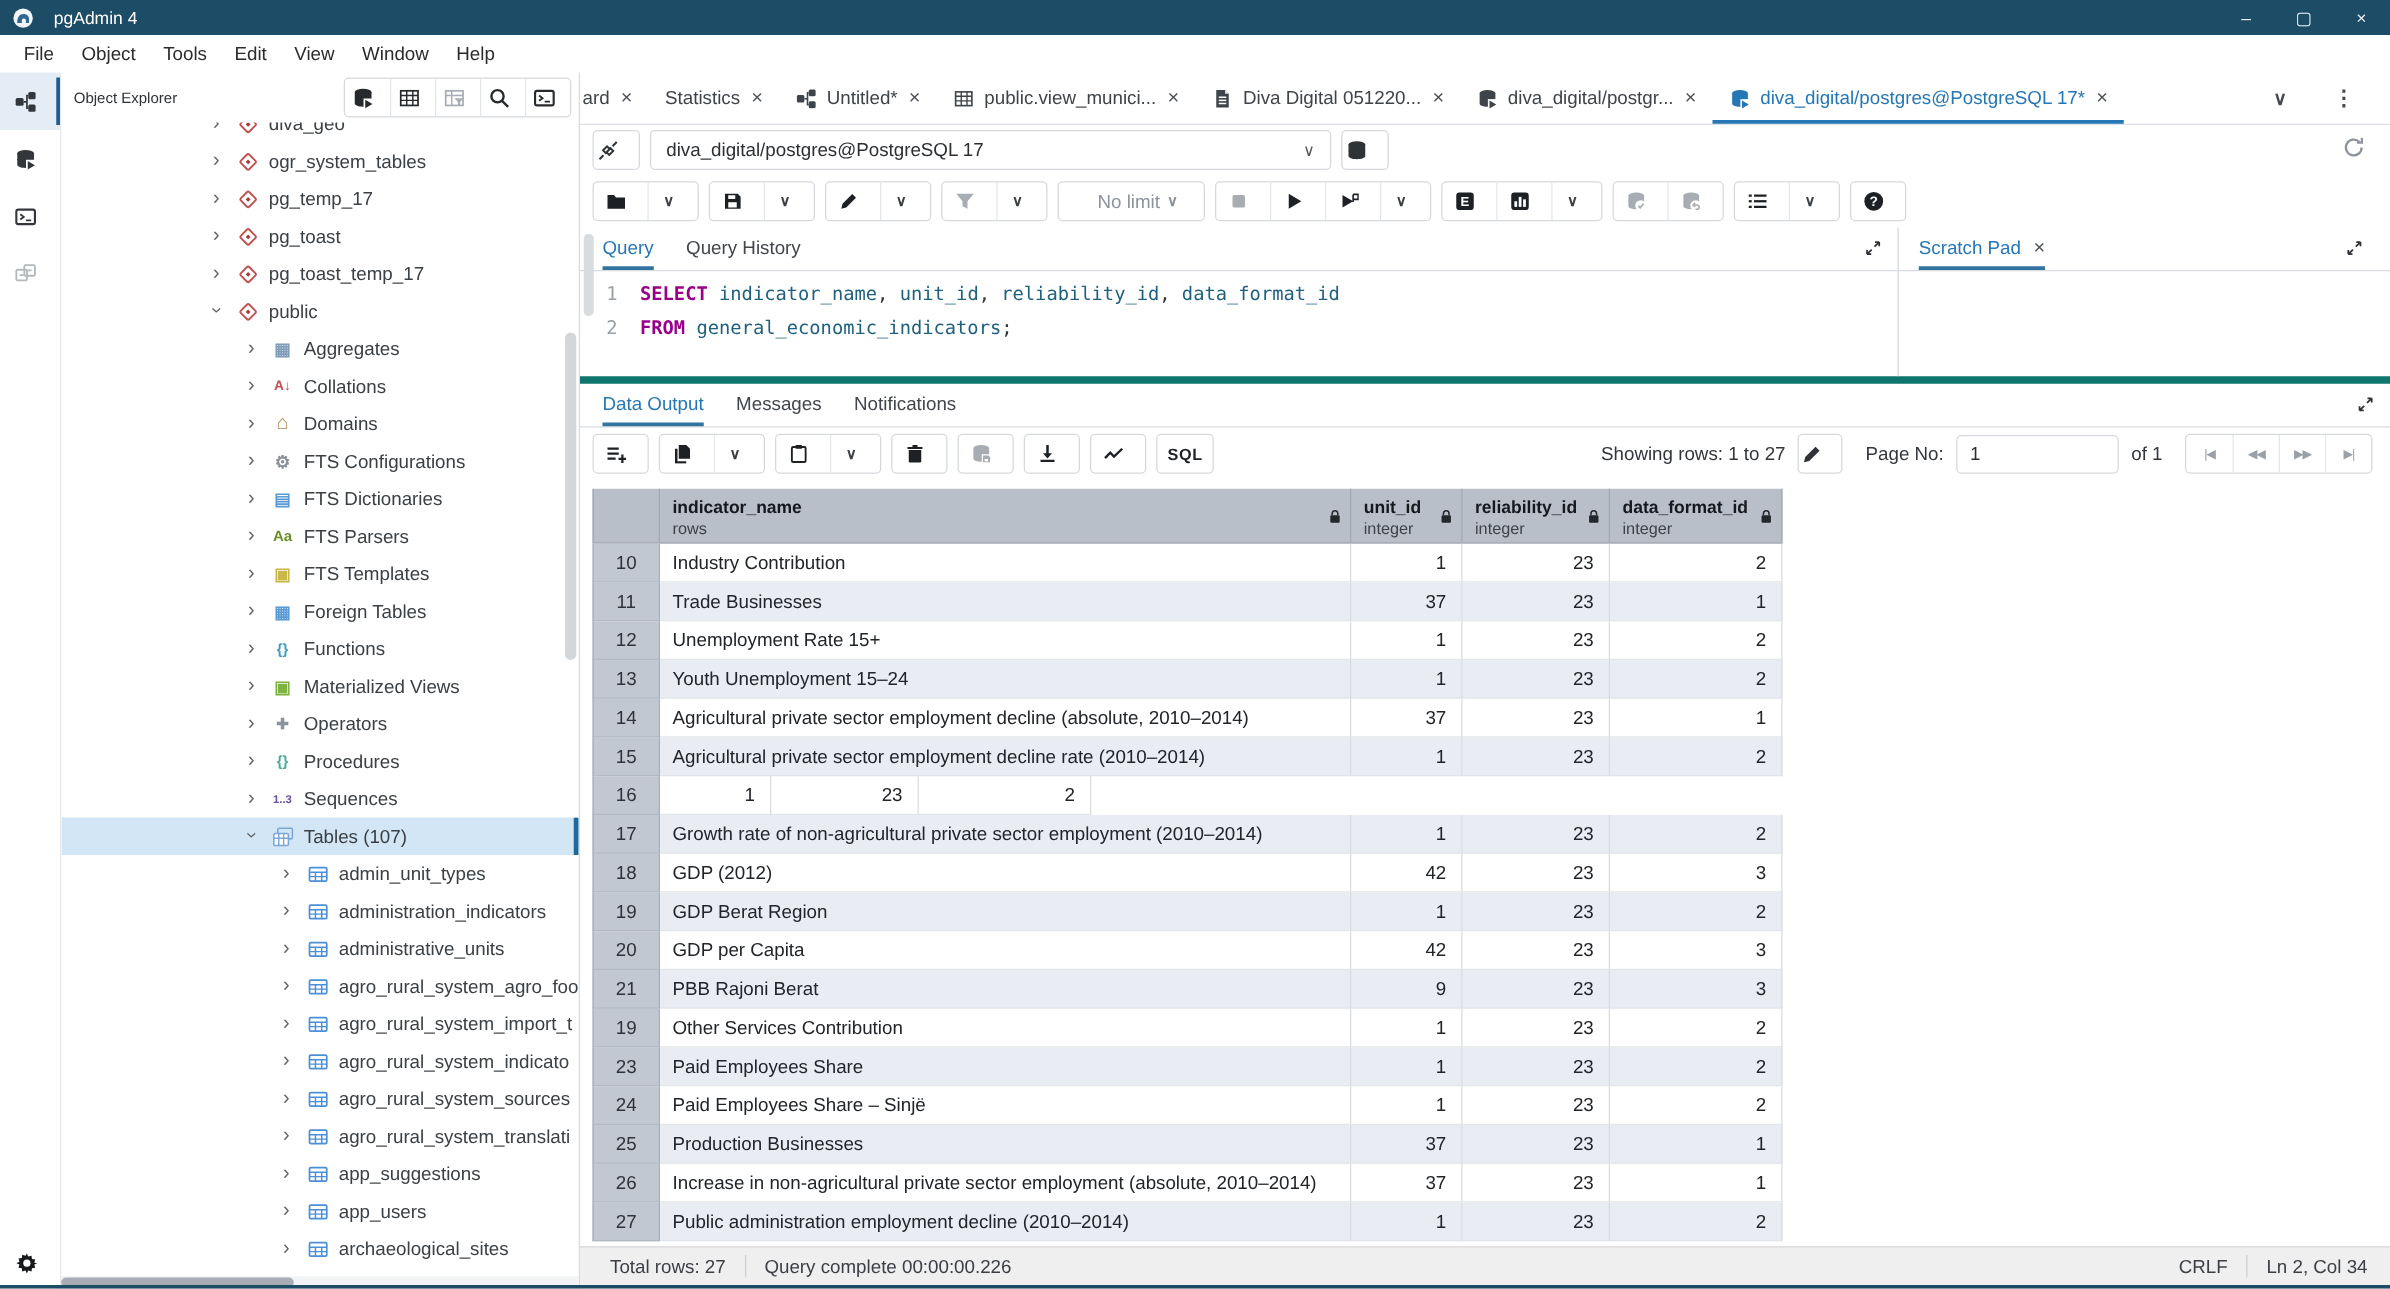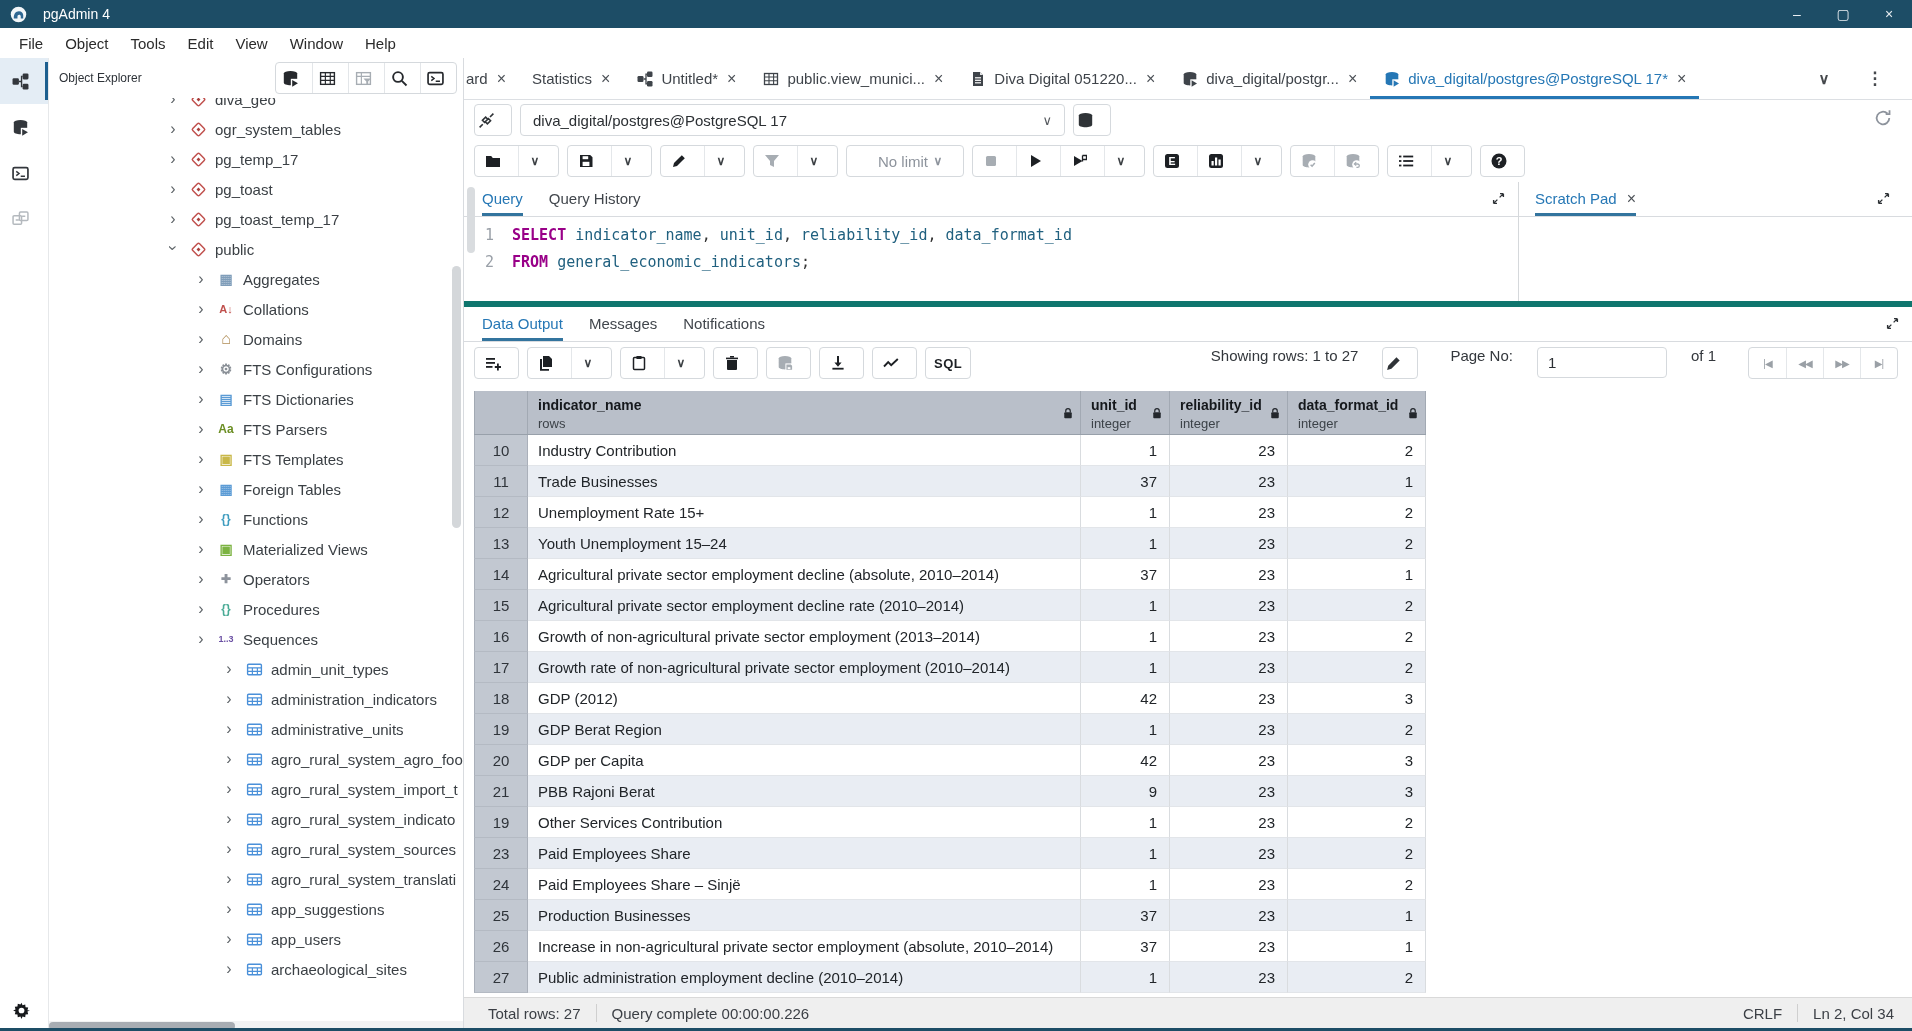--- a/index.html
+++ b/index.html
@@ -88,21 +88,21 @@
 .cline{display:flex;white-space:pre}
 .gutter{width:48px;text-align:right;padding-right:18px;color:#9aa0a8;flex:none}
 .tok-kw{color:#990088;font-weight:bold}
 .tok-id{color:#20607f}
 .tok-p{color:#333}
 .scratch{width:394px;border-left:1px solid #d5d8db;position:relative}
 .scratch .panel-tabs{padding-left:16px}
 .scratch-body{height:89px}
 
 .res-toolbar{height:40px;display:flex;align-items:center;gap:8px;padding:0 10px;margin-top:1px}
-.res-right{margin-left:auto;display:flex;align-items:flex-start;gap:24px;font-size:15px;color:#33373c;padding-right:4px}
+.res-right{margin-left:auto;display:flex;align-items:center;gap:10px;font-size:15px;color:#33373c;padding-right:4px}
 .page-input{width:130px;height:31px;border:1px solid #d5d9dd;border-radius:4px;padding:0 10px;font-size:15px;color:#2b2f33;font-family:inherit}
 .pager{display:flex;border:1px solid #d5d9dd;border-radius:4px;overflow:hidden;height:32px;margin-left:8px;background:#fff}
 .pager .pbtn{min-width:37px;display:flex;align-items:center;justify-content:center;color:#9aa0a6;font-size:10px;letter-spacing:-1px;border-left:1px solid #e4e7ea}
 .pager .pbtn:first-child{border-left:none}
 
 .grid{margin:8px 0 0 10px;width:952px}
 .ghead{display:flex;background:#b9bfc9;height:44px;border-bottom:1px solid #98a0aa}
 .hcell{position:relative;border-right:1px solid #a2a9b3;padding:5px 26px 0 10px;color:#15181c}
 .hcell:first-child{border-left:1px solid #a2a9b3;padding:0}
 .cname{font-weight:bold;font-size:14px;display:block;line-height:18px}
@@ -369,20 +369,31 @@
         </div>
         <div class="trow" style="padding-left: 144px;">
           <span class="tchev">›</span>
           <span class="ticon" style="color: rgb(74, 171, 150); font-size: 12px;">{}</span>
           <span>Procedures</span>
         </div>
         <div class="trow" style="padding-left: 144px;">
           <span class="tchev">›</span>
           <span class="ticon" style="color: rgb(106, 79, 163); font-size: 9px;">1..3</span>
           <span>Sequences</span>
+        </div>
+        <div class="trow selected" style="padding-left: 144px;">
+          <span class="tchev open">›</span>
+          <span class="ticon">
+            <svg viewBox="0 0 16 16" fill="currentColor">
+              <rect x="4" y="1.5" width="11" height="8" rx="1" fill="none" stroke="#7da7d9" stroke-width="1.2"></rect>
+              <rect x="1" y="5.5" width="11" height="9" rx="1" fill="#fff" stroke="#7da7d9" stroke-width="1.2"></rect>
+              <path d="M1 9h11M4.7 5.5V14.5M8.4 5.5V14.5" stroke="#7da7d9" stroke-width="1.1" fill="none"></path>
+            </svg>
+          </span>
+          <span>Tables (107)</span>
         </div>
         <div class="trow" style="padding-left: 172px;">
           <span class="tchev">›</span>
           <span class="ticon">
             <svg viewBox="0 0 16 16" fill="currentColor">
               <rect x="1.5" y="3" width="13" height="10" rx="1" fill="none" stroke="#4a90d9" stroke-width="1.3"></rect>
               <path d="M1.5 6.4h13M1.5 9.7h13M6 6.4V13M10.7 6.4V13" stroke="#4a90d9" stroke-width="1.1" fill="none"></path>
             </svg>
           </span>
           <span>admin_unit_types</span>
@@ -985,21 +996,20 @@
         </div>
         <div class="grow alt">
           <div class="gc rowno c0">15</div>
           <div class="gc c1">Agricultural private sector employment decline rate (2010–2014)</div>
           <div class="gc numeric c2">1</div>
           <div class="gc numeric c3">23</div>
           <div class="gc numeric c4">2</div>
         </div>
         <div class="grow">
           <div class="gc rowno c0">16</div>
-          <div class="gc c1">Growth of non-agricultural private sector employment (2013–2014)</div>
           <div class="gc numeric c2">1</div>
           <div class="gc numeric c3">23</div>
           <div class="gc numeric c4">2</div>
         </div>
         <div class="grow alt">
           <div class="gc rowno c0">17</div>
           <div class="gc c1">Growth rate of non-agricultural private sector employment (2010–2014)</div>
           <div class="gc numeric c2">1</div>
           <div class="gc numeric c3">23</div>
           <div class="gc numeric c4">2</div>

